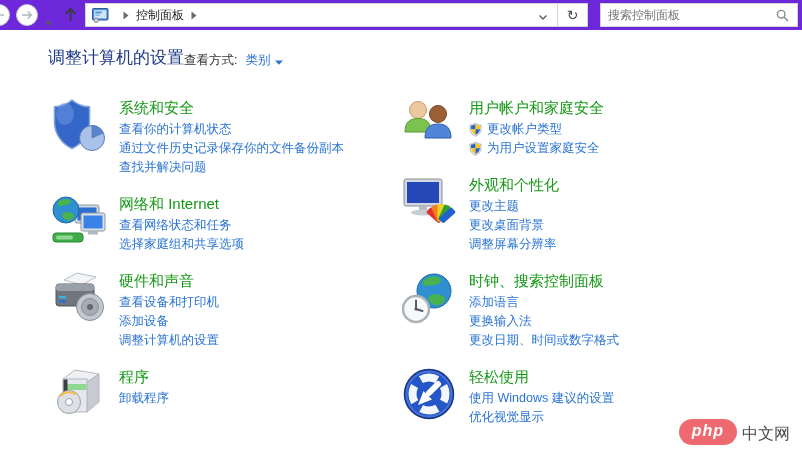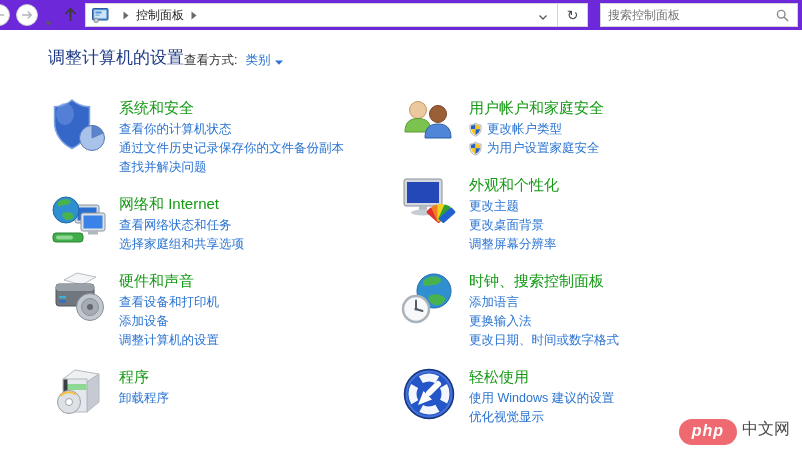--- a/index.html
+++ b/index.html
@@ -53,21 +53,21 @@
   .col { width:350px; display:flex; flex-direction:column; }
   .category { display:flex; margin-bottom:16px; }
   .cat-icon { width:58px; height:58px; flex:none; margin-right:10px; cursor:pointer; }
   .cat-icon svg { display:block; }
   .cat-text { padding-top:1px; }
   .cat-title { display:inline-block; font-size:15px; color:var(--green); text-decoration:none; line-height:20px; margin-bottom:2px; }
   .cat-link-row { display:flex; align-items:center; line-height:19px; }
   .cat-link { font-size:12.5px; color:var(--link); text-decoration:none; }
   .uac-shield { display:inline-flex; margin-right:5px; }
   
-  .watermark { position:absolute; right:12px; bottom:16px; display:flex; align-items:flex-start; }
+  .watermark { position:absolute; right:12px; bottom:16px; display:flex; align-items:flex-end; }
   .php-badge {
     background:var(--badge); color:#fff; font-style:italic; font-weight:bold;
     font-size:16px; line-height:1; padding:4px 13px 6px; border-radius:14px; letter-spacing:1px;
   }
   .wm-text { color:#4a4a4a; font-weight:normal; font-size:16px; margin-left:5px; }
 </style>
 </head>
 <body style="--green: #149914; --link: #2b74d2; --title: #1e3a87; --badge: #ee6a70;">
 
 <div class="toolbar">

